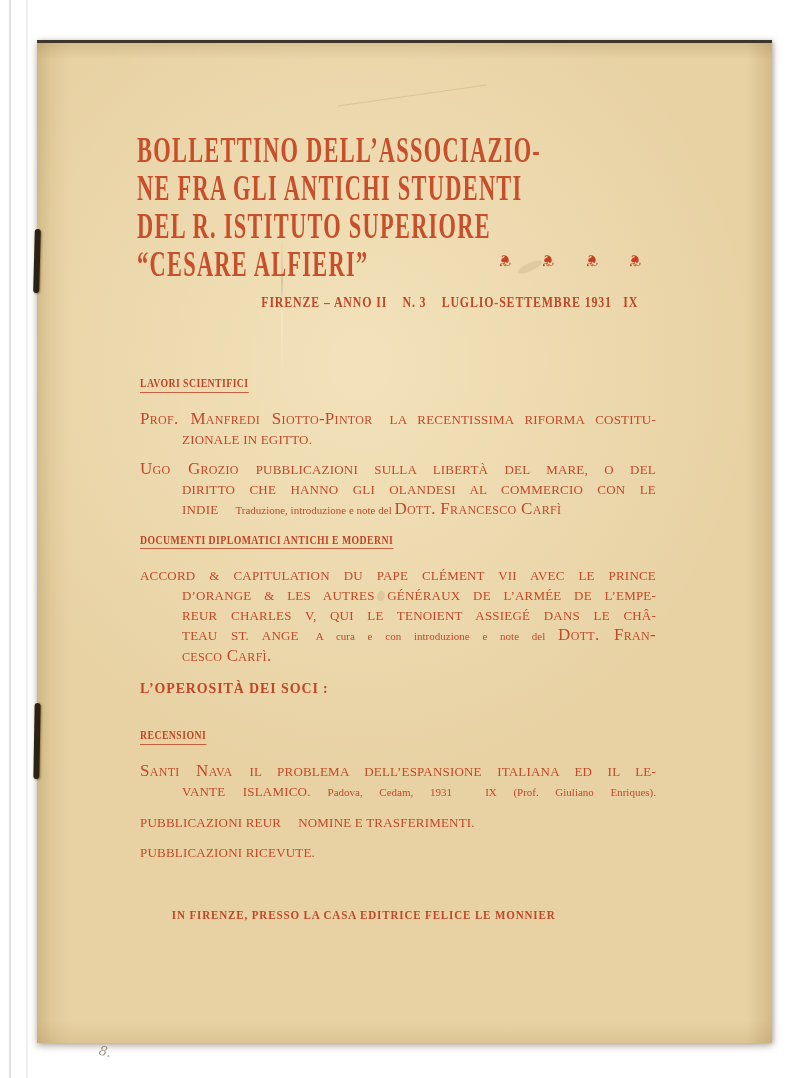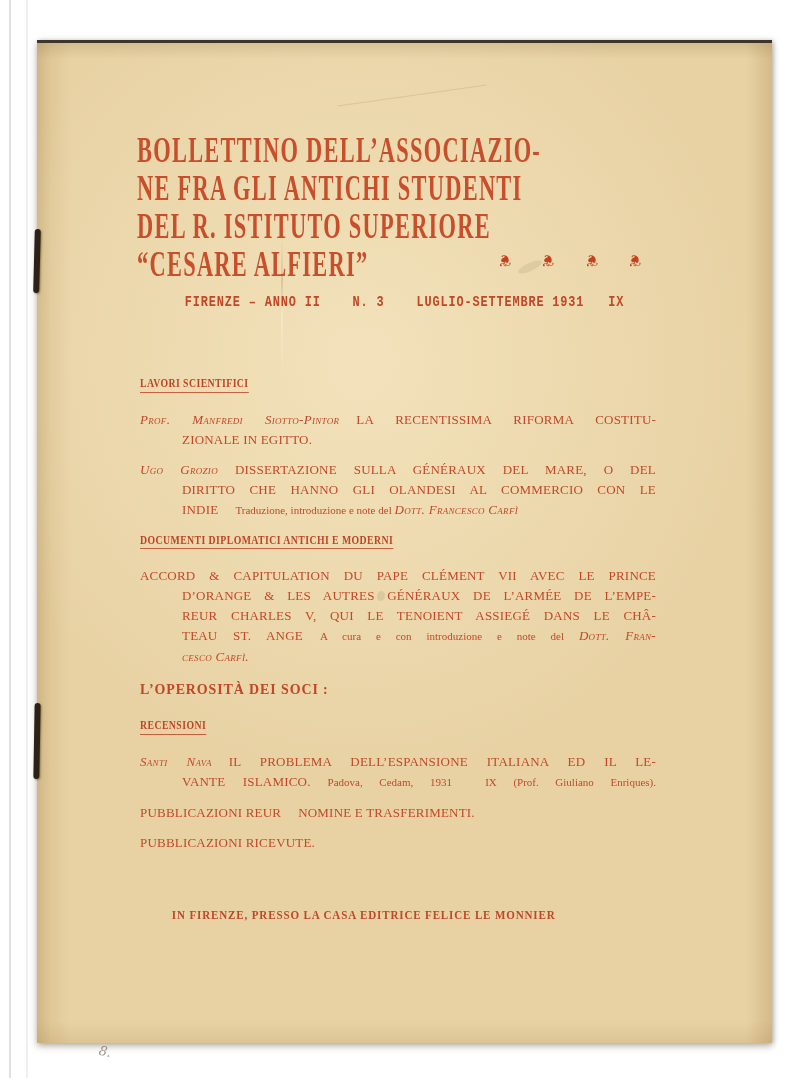--- a/index.html
+++ b/index.html
@@ -57,42 +57,42 @@
     font-size:35px;font-weight:700;letter-spacing:2px;
     transform:scaleX(.64);transform-origin:0 50%;
     color:#c84f2b;}
   .title-row4{position:relative;height:38px;}
   .title-row4 .q{display:inline-block;white-space:nowrap;
     font-size:35px;font-weight:700;letter-spacing:2px;
     transform:scaleX(.64);transform-origin:0 50%;color:#c84f2b;}
   .fleurons{position:absolute;left:361px;top:7px;display:flex;column-gap:30px;}
   .fleuron{font-family:"DejaVu Sans",sans-serif;font-size:16px;line-height:16px;color:#c7401f;
     transform:rotate(180deg);}
-  #issue-line{margin-top:10px;text-align:center;width:535px;font-family:Liberation Mono, monospace;}
+  #issue-line{margin-top:10px;text-align:right;width:535px;}
   #issue-line span{display:inline-block;white-space:pre;
     font-size:14px;font-weight:700;letter-spacing:1px;
     transform:scaleX(.85);transform-origin:50% 50%;color:#c04727;}
 
   
   #contents{position:absolute;left:103px;top:324px;width:516px;}
   .b-heading{margin:6px 0 16px;}
   .b-heading > span{display:inline-block;white-space:nowrap;
     font-size:11.5px;font-weight:700;letter-spacing:.5px;
     border-bottom:1px solid rgba(193,73,42,.85);padding-bottom:2.5px;
     transform:scaleX(.85);transform-origin:0 50%;color:#bd4526;}
-  .b-heading-major{margin:14px 0 17px;}
+  .b-heading-major{margin:14px 0 28px;}
   .b-heading-major > span{display:inline-block;white-space:nowrap;
     font-size:15.5px;font-weight:700;letter-spacing:1px;
     transform:scaleX(.9);transform-origin:0 50%;color:#c04727;}
   .b-entry{margin-bottom:10px;}
   .line{line-height:19px;min-height:19px;}
   .line.indent{padding-left:42px;}
   .line.j{text-align:justify;text-align-last:justify;}
   .seg-caps{font-size:13px;letter-spacing:.2px;}
-  .seg-sc{font-variant:small-caps;font-size:13px;letter-spacing:.3px;font-style:italic;}
+  .seg-sc{font-variant:small-caps;font-size:17px;letter-spacing:.3px;}
   .seg-plain{font-size:11px;}
   .seg-gap{display:inline-block;width:17px;}
 
   
   #imprint{position:absolute;left:0;top:862px;width:654px;text-align:center;}
   #imprint span{display:inline-block;white-space:nowrap;
     font-size:13px;font-weight:700;letter-spacing:1px;
     transform:scaleX(.85);transform-origin:50% 50%;color:#c04727;}
 
   
@@ -134,21 +134,21 @@
       </div>
     </div>
 
     <div id="contents">
         <div class="b-heading"><span>LAVORI SCIENTIFICI</span></div>
         <div class="b-entry">
           <div class="line j"><span class="seg-sc">Prof. Manfredi Siotto-Pintor</span><span class="seg-gap"></span><span class="seg-caps">LA RECENTISSIMA RIFORMA COSTITU-</span></div>
           <div class="line indent"><span class="seg-caps">ZIONALE IN EGITTO.</span></div>
         </div>
         <div class="b-entry">
-          <div class="line j"><span class="seg-sc">Ugo Grozio</span><span class="seg-gap"></span><span class="seg-caps">DISSERTAZIONE SULLA GÉNÉRAUX DEL MARE, O DEL</span></div>
+          <div class="line j"><span class="seg-sc">Ugo Grozio</span><span class="seg-gap"></span><span class="seg-caps">PUBBLICAZIONI SULLA LIBERTÀ DEL MARE, O DEL</span></div>
           <div class="line indent j"><span class="seg-caps">DIRITTO CHE HANNO GLI OLANDESI AL COMMERCIO CON LE</span></div>
           <div class="line indent"><span class="seg-caps">INDIE</span><span class="seg-gap"></span><span class="seg-plain">Traduzione, introduzione e note del </span><span class="seg-sc">Dott. Francesco Carfì</span></div>
         </div>
         <div class="b-heading"><span>DOCUMENTI DIPLOMATICI ANTICHI E MODERNI</span></div>
         <div class="b-entry">
           <div class="line j"><span class="seg-caps">ACCORD &amp; CAPITULATION DU PAPE CLÉMENT VII AVEC LE PRINCE</span></div>
           <div class="line indent j"><span class="seg-caps">D’ORANGE &amp; LES AUTRES GÉNÉRAUX DE L’ARMÉE DE L’EMPE-</span></div>
           <div class="line indent j"><span class="seg-caps">REUR CHARLES V, QUI LE TENOIENT ASSIEGÉ DANS LE CHÂ-</span></div>
           <div class="line indent j"><span class="seg-caps">TEAU ST. ANGE</span><span class="seg-gap"></span><span class="seg-plain">A cura e con introduzione e note del </span><span class="seg-sc">Dott. Fran-</span></div>
           <div class="line indent"><span class="seg-sc">cesco Carfì.</span></div>

